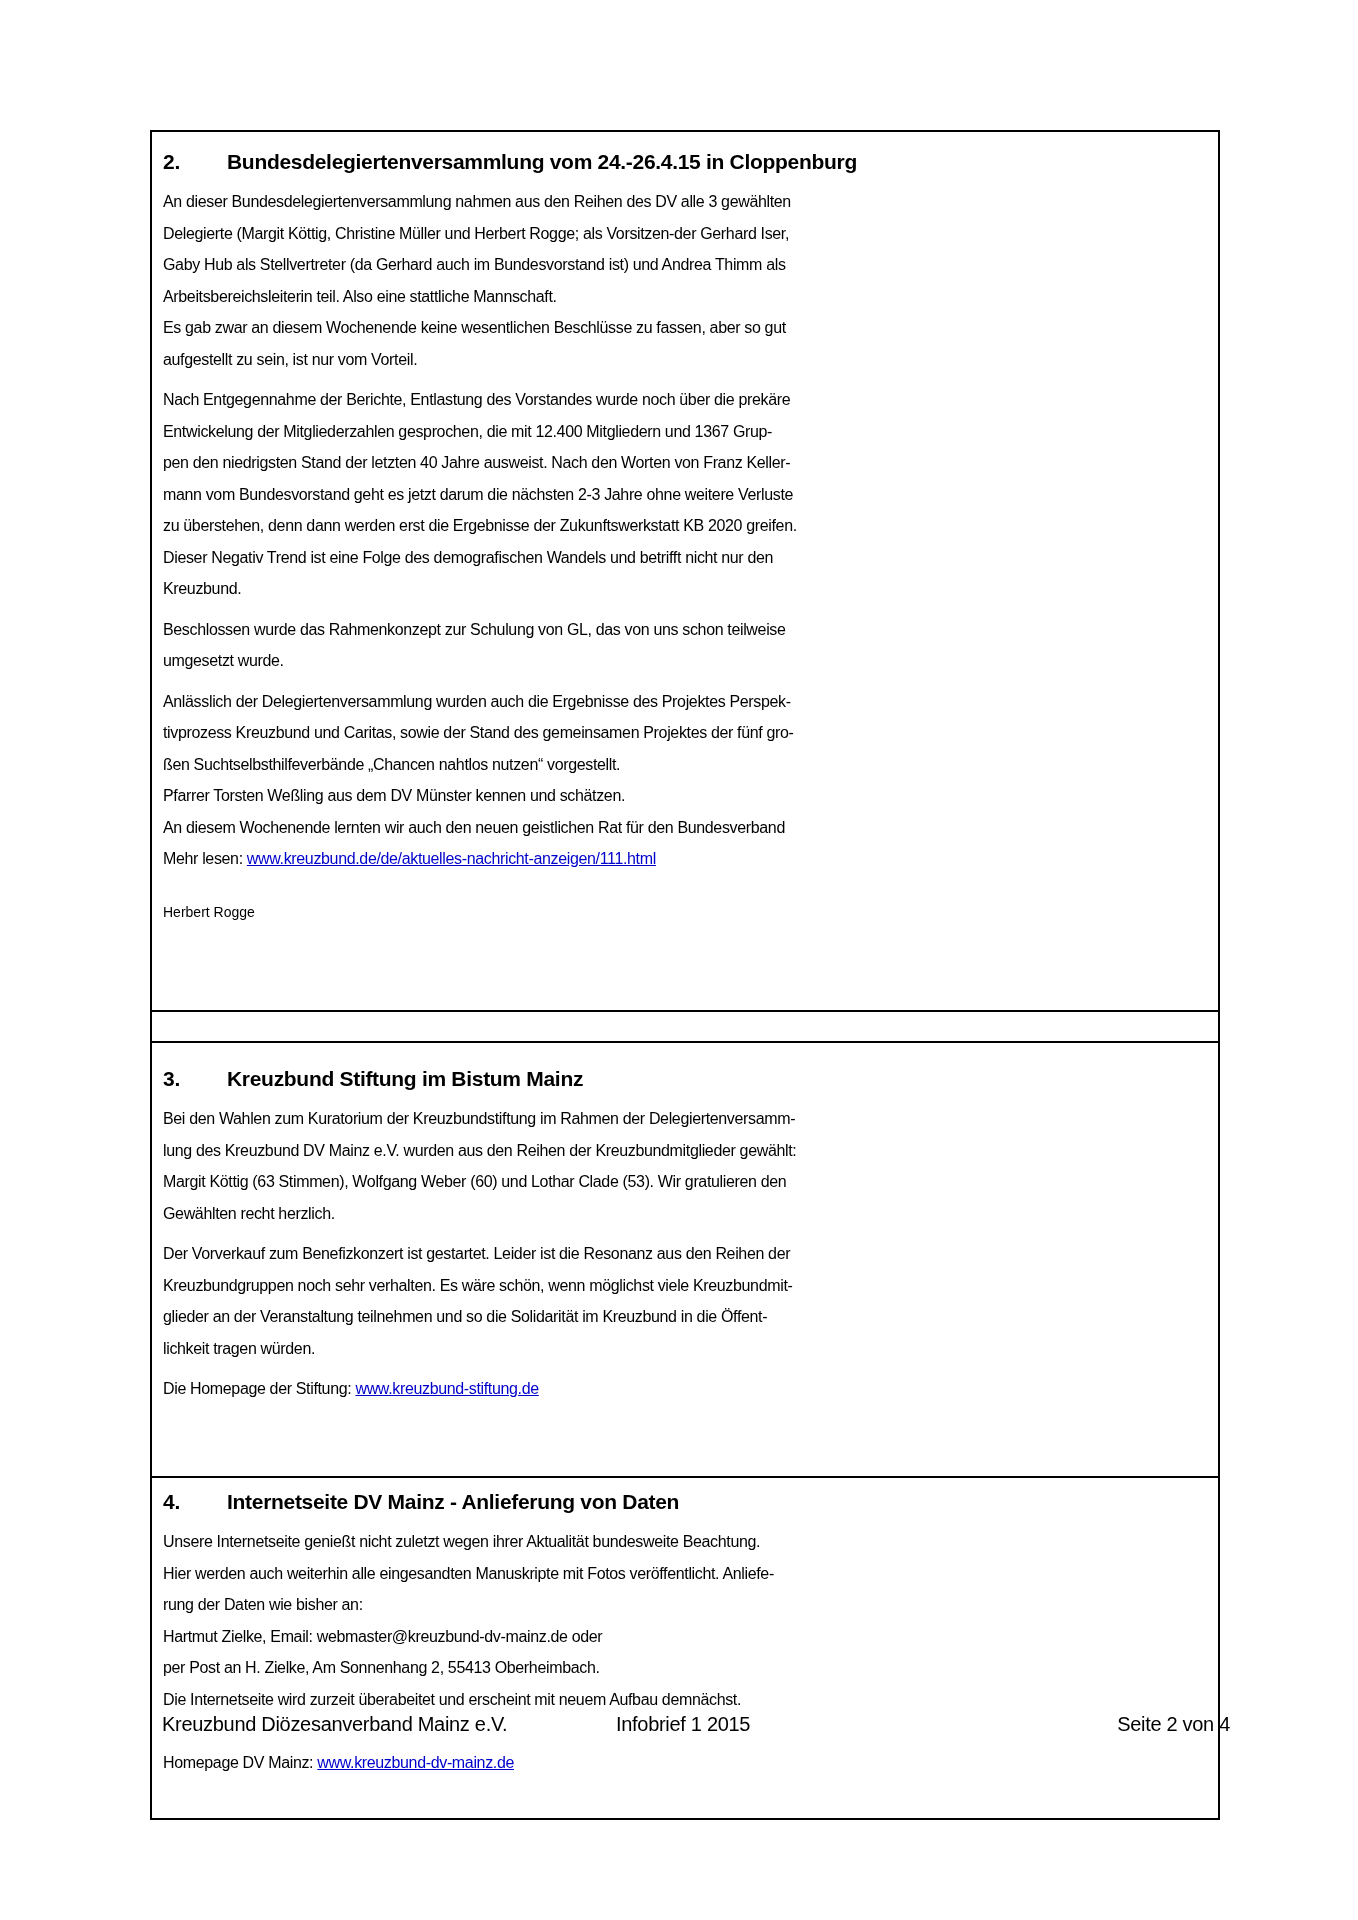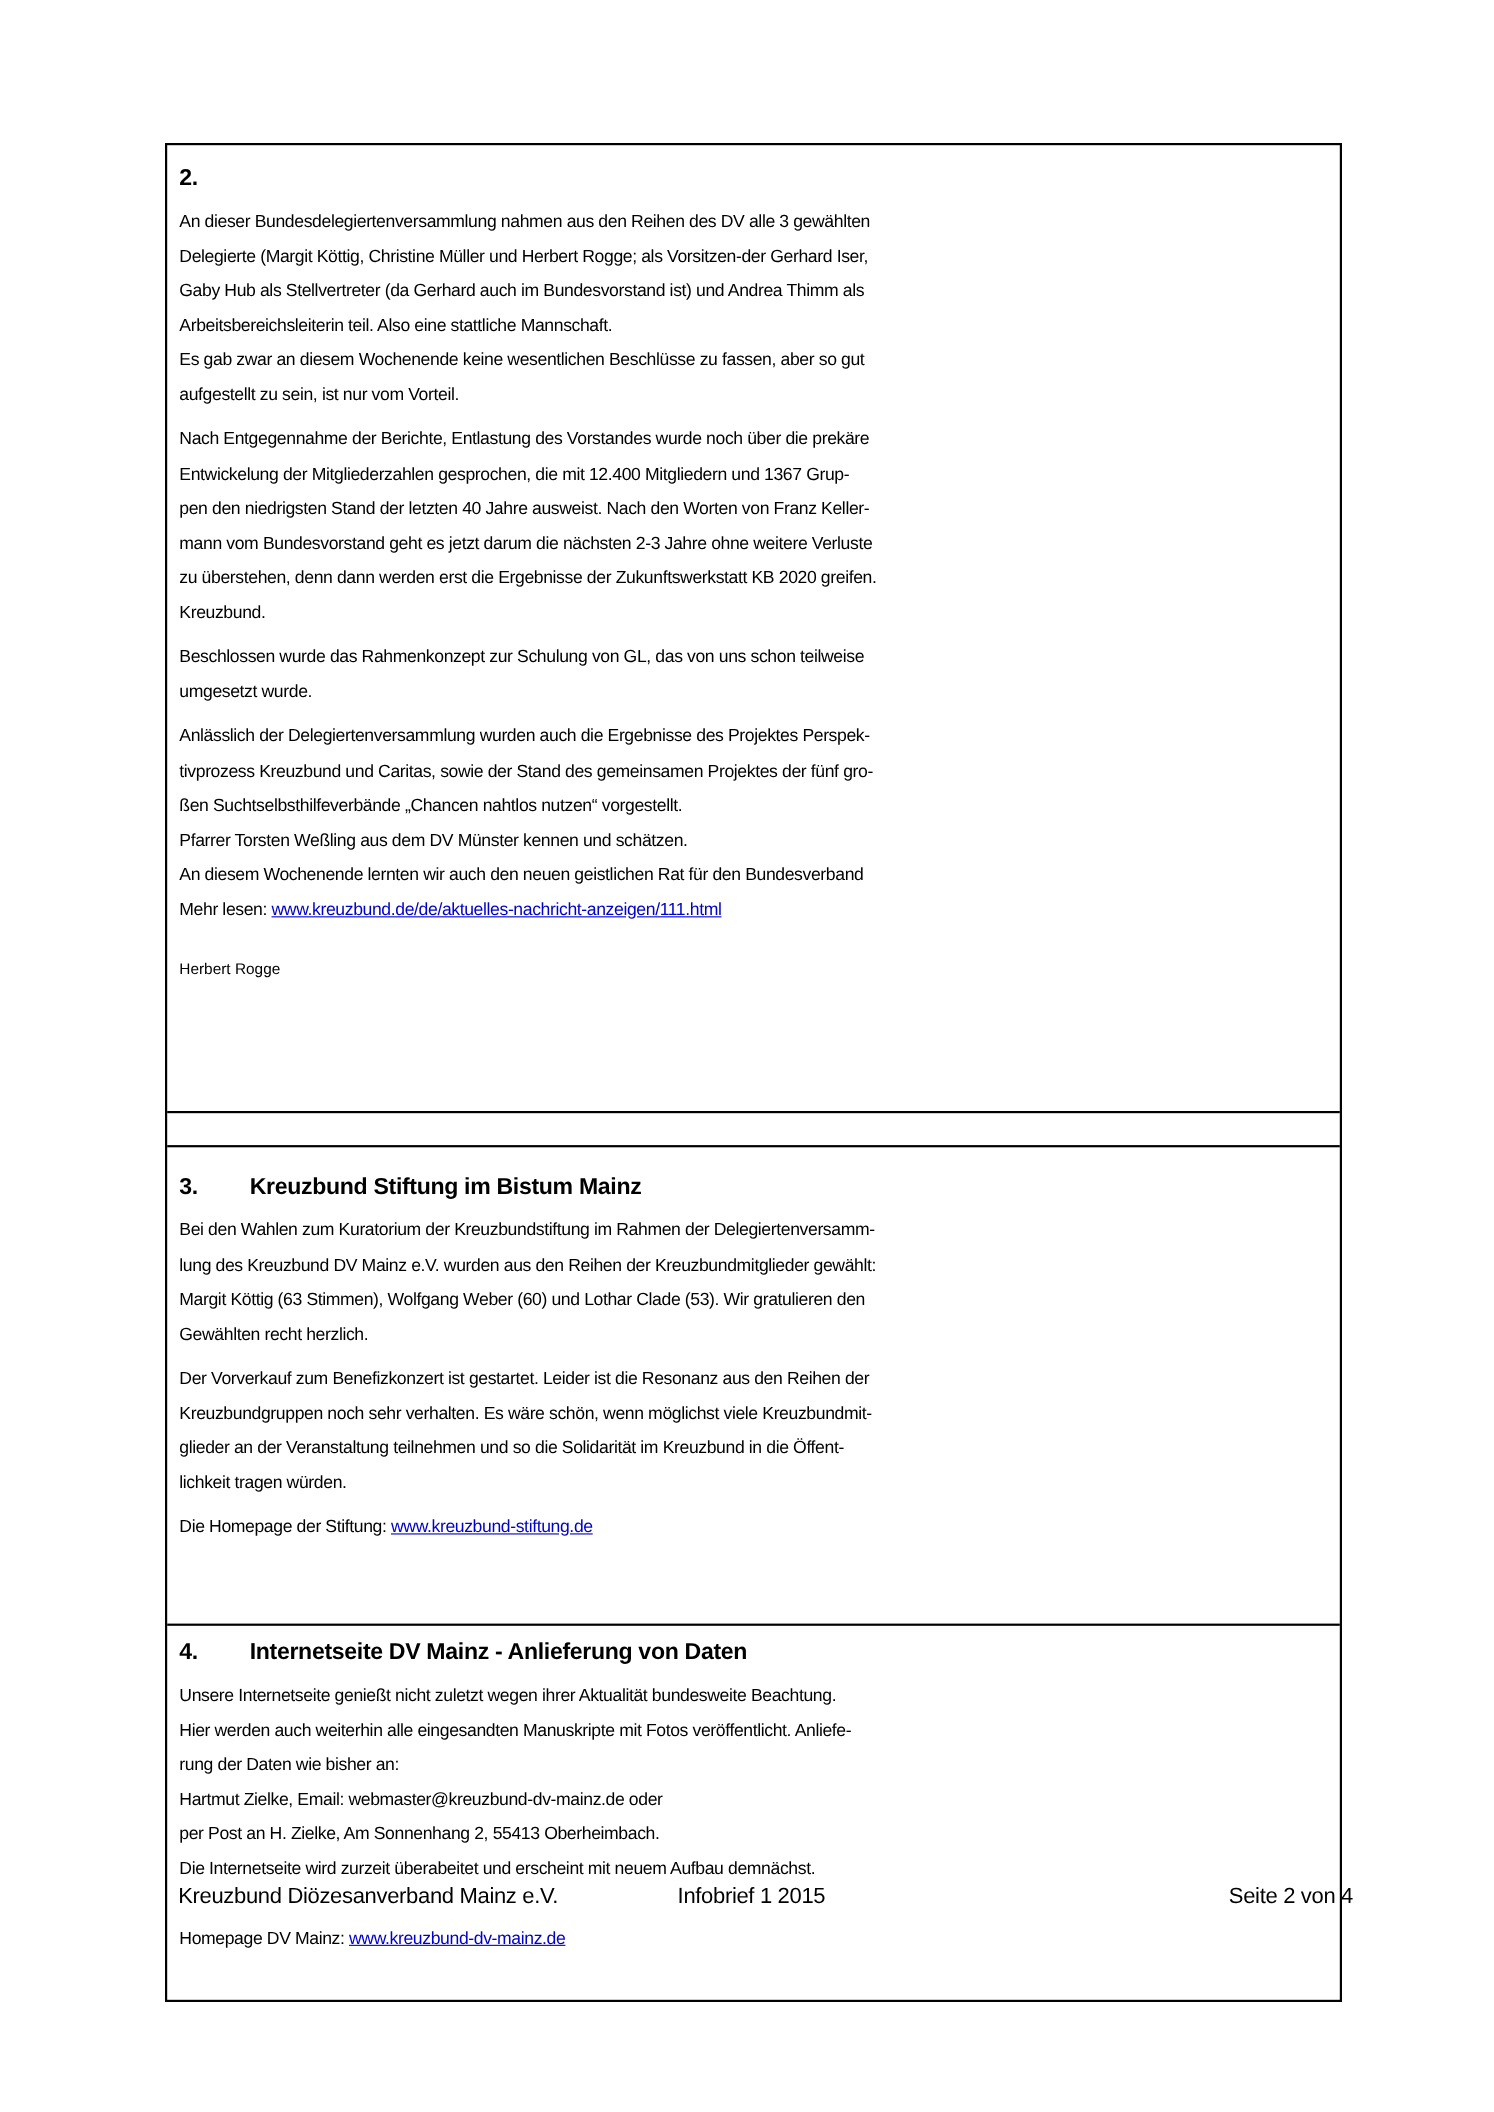--- a/index.html
+++ b/index.html
@@ -28,35 +28,37 @@
   .footer .pages { text-align: right; }
 </style>
 </head>
 <body>
 
 <div class="page-table">
 
   <div class="cell c1">
     <div class="h">
       <span class="num">2.</span>
+      <span>Bundesdelegiertenversammlung vom 24.-26.4.15 in Cloppenburg</span>
     </div>
     <div class="p">
       <span class="line">An dieser Bundesdelegiertenversammlung nahmen aus den Reihen des DV alle 3 gewählten</span>
       <span class="line">Delegierte (Margit Köttig, Christine Müller und Herbert Rogge; als Vorsitzen-der Gerhard Iser,</span>
       <span class="line">Gaby Hub als Stellvertreter (da Gerhard auch im Bundesvorstand ist) und Andrea Thimm als</span>
       <span class="line">Arbeitsbereichsleiterin teil. Also eine stattliche Mannschaft.</span>
       <span class="line">Es gab zwar an diesem Wochenende keine wesentlichen Beschlüsse zu fassen, aber so gut</span>
       <span class="line">aufgestellt zu sein, ist nur vom Vorteil.</span>
     </div>
     <div class="p">
       <span class="line">Nach Entgegennahme der Berichte, Entlastung des Vorstandes wurde noch über die prekäre</span>
       <span class="line">Entwickelung der Mitgliederzahlen gesprochen, die mit 12.400 Mitgliedern und 1367 Grup-</span>
       <span class="line">pen den niedrigsten Stand der letzten 40 Jahre ausweist. Nach den Worten von Franz Keller-</span>
       <span class="line">mann vom Bundesvorstand geht es jetzt darum die nächsten 2-3 Jahre ohne weitere Verluste</span>
       <span class="line">zu überstehen, denn dann werden erst die Ergebnisse der Zukunftswerkstatt KB 2020 greifen.</span>
+      <span class="line">Dieser Negativ Trend ist eine Folge des demografischen Wandels und betrifft nicht nur den</span>
       <span class="line">Kreuzbund.</span>
     </div>
     <div class="p">
       <span class="line">Beschlossen wurde das Rahmenkonzept zur Schulung von GL, das von uns schon teilweise</span>
       <span class="line">umgesetzt wurde.</span>
     </div>
     <div class="p tight">
       <span class="line">Anlässlich der Delegiertenversammlung wurden auch die Ergebnisse des Projektes Perspek-</span>
       <span class="line">tivprozess Kreuzbund und Caritas, sowie der Stand des gemeinsamen Projektes der fünf gro-</span>
       <span class="line">ßen Suchtselbsthilfeverbände „Chancen nahtlos nutzen“ vorgestellt.</span>

